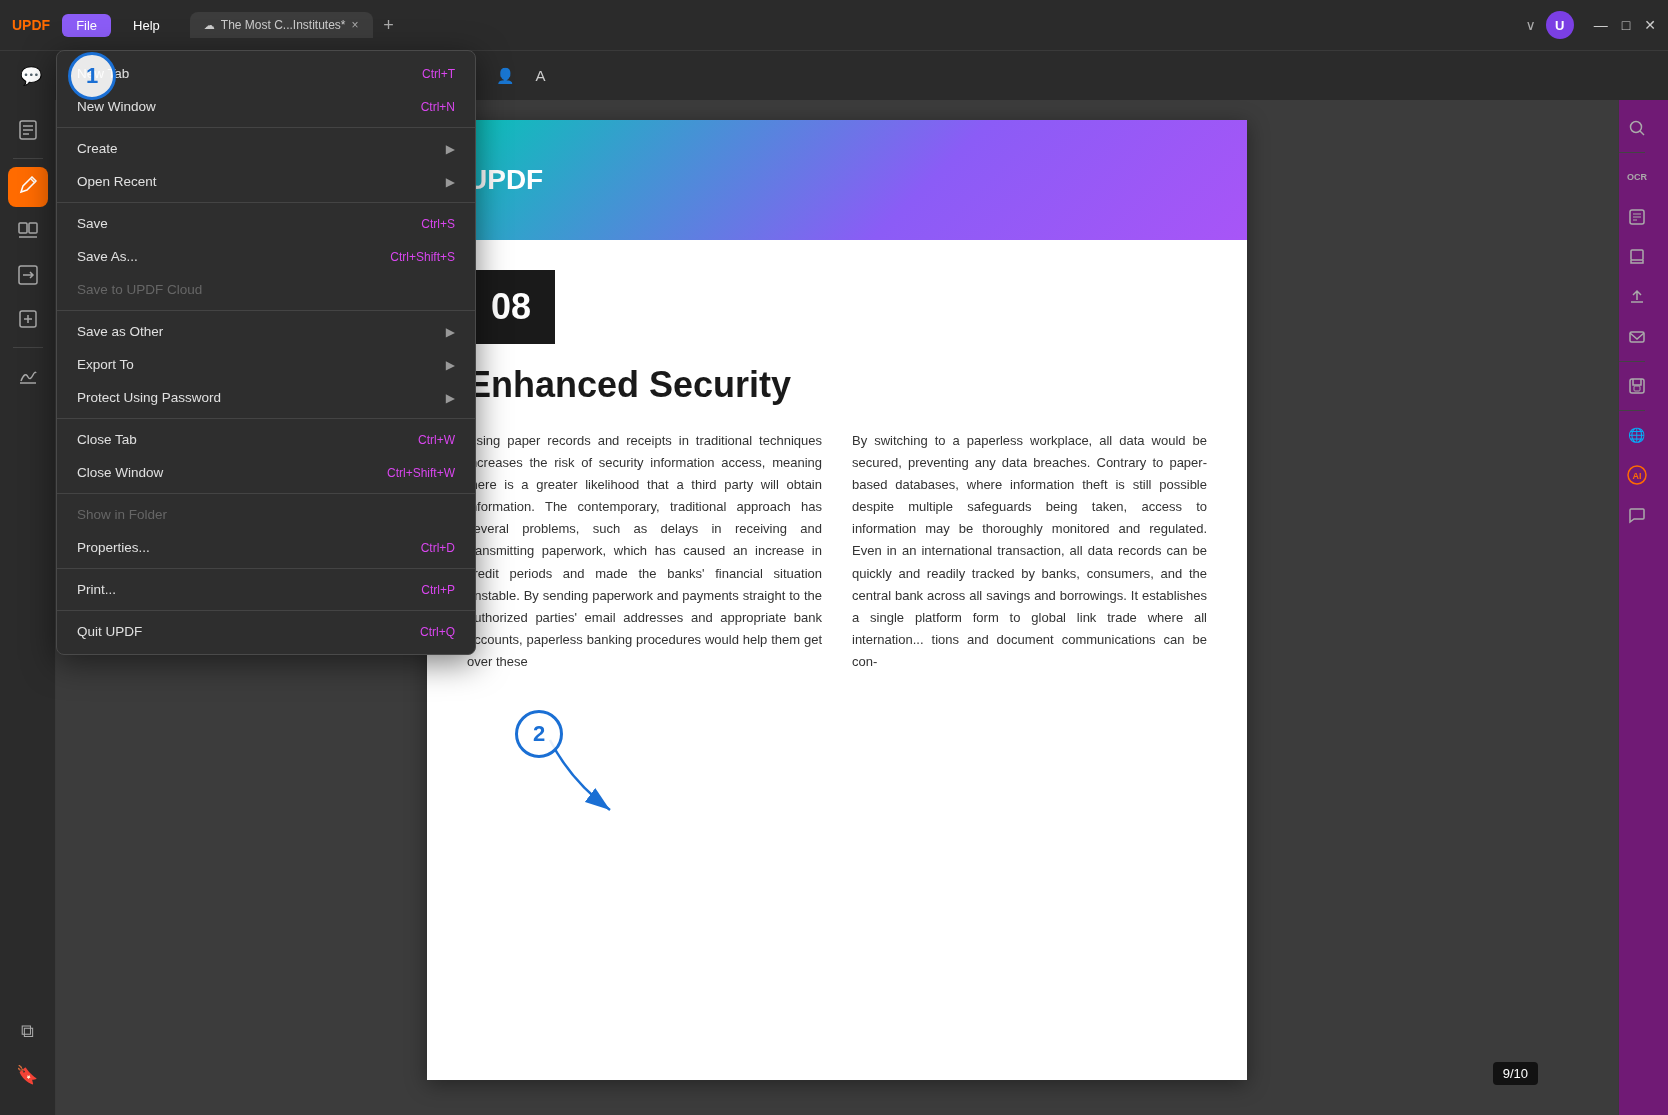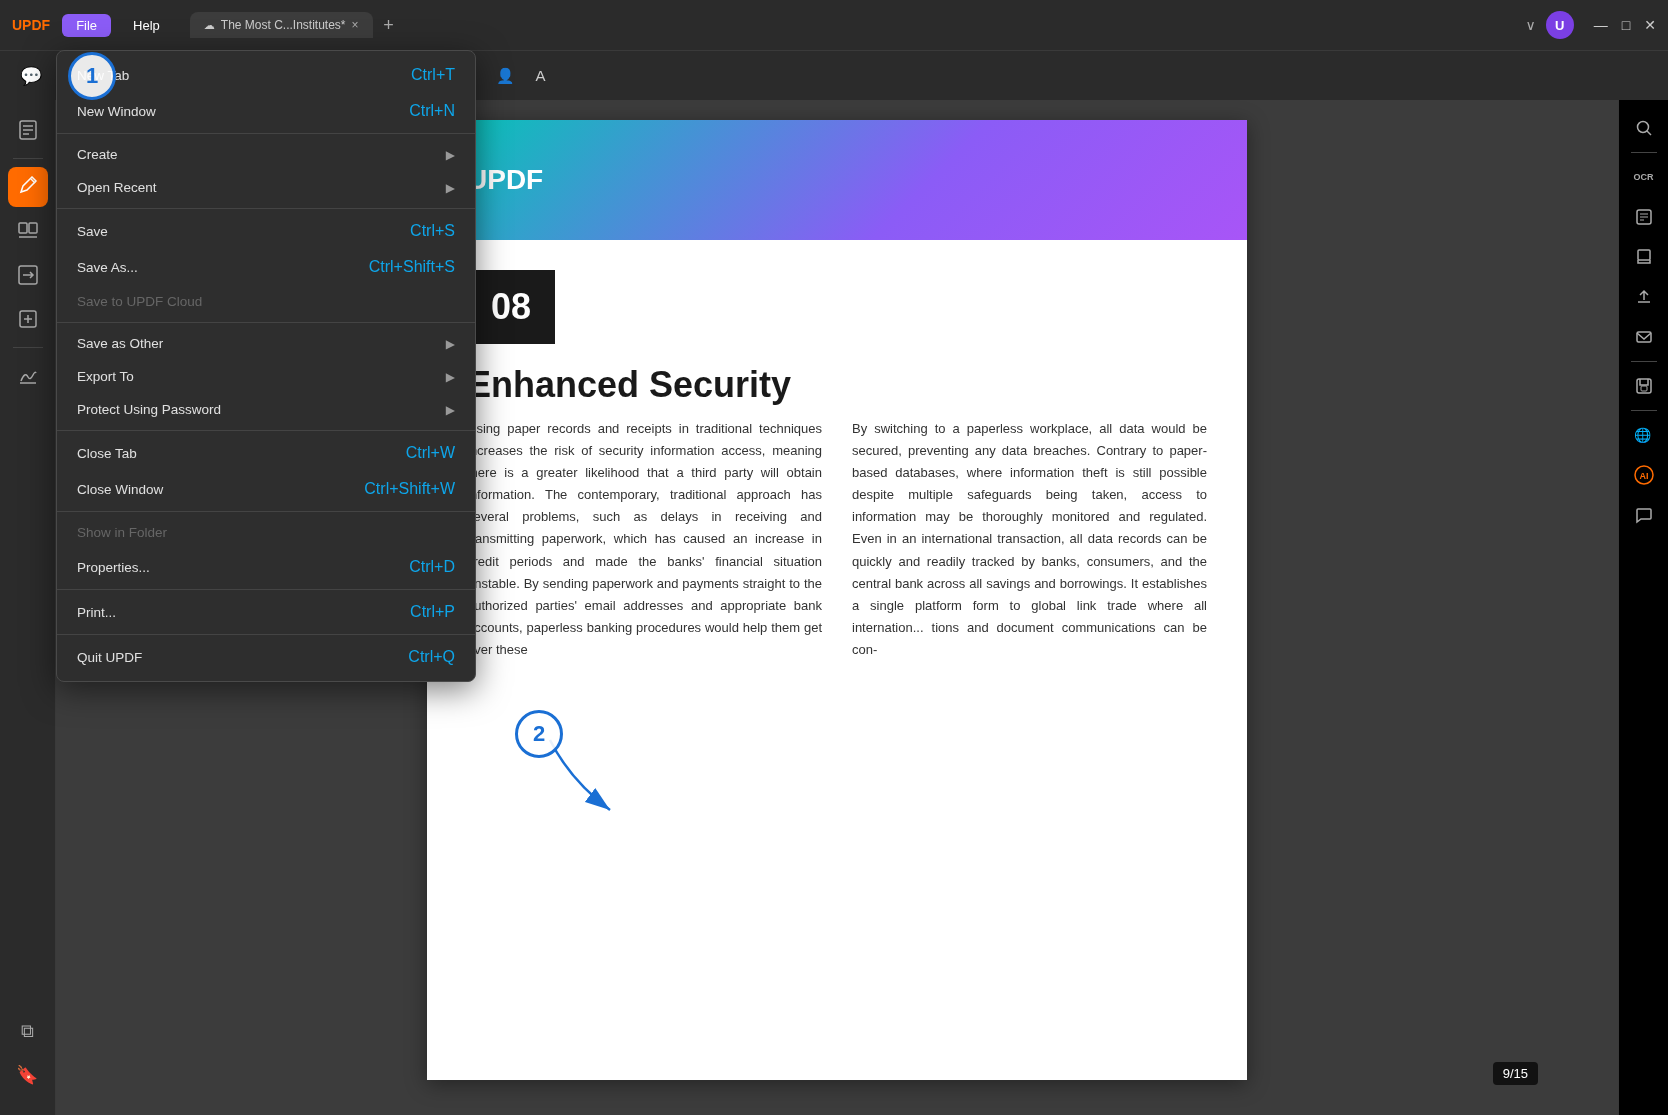--- a/index.html
+++ b/index.html
@@ -170,42 +170,41 @@
       color: #fff;
       font-size: 36px;
       font-weight: 700;
       padding: 16px 24px;
       margin-bottom: 20px;
     }
     .doc-title {
       font-size: 36px;
       font-weight: 800;
       color: #1a1a1a;
-      margin-bottom: 12px;
+      margin-bottom: 24px;
     }
     .doc-columns {
       display: flex;
       gap: 30px;
     }
     .doc-col {
       flex: 1;
       font-size: 13px;
       line-height: 1.7;
       color: #333;
       text-align: justify;
     }
 
     
     .right-sidebar {
       width: 50px;
-      background: #000000;
+      background: #701a75;
       border-left: 1px solid #3a3a3a;
       display: flex;
       flex-direction: column;
-      align-items: center;
       padding: 10px 0;
       gap: 4px;
     }
     .right-icon {
       width: 36px; height: 36px;
       display: flex; align-items: center; justify-content: center;
       color: #aaa;
       font-size: 16px;
       cursor: pointer;
     }
@@ -245,21 +244,21 @@
     .menu-item {
       display: flex;
       align-items: center;
       justify-content: space-between;
       padding: 9px 20px;
       cursor: pointer;
       color: #e0e0e0;
       font-size: 13.5px;
     }
     .menu-item.disabled { color: #666; cursor: default; }
-    .menu-item .shortcut { color: #0ea5e9; font-size: 16px; }
+    .menu-item .shortcut { color: #d946ef; font-size: 12px; }
     .menu-item .arrow { color: #999; font-size: 12px; }
     .menu-sep { height: 1px; background: #444; margin: 4px 0; }
 
     
     .annotation-circle {
       position: absolute;
       width: 48px; height: 48px;
       border-radius: 50%;
       border: 3px solid #1a6fd4;
       display: flex; align-items: center; justify-content: center;
@@ -383,21 +382,21 @@
       <div class="doc-body">
         <div class="doc-chapter-box">08</div>
         <div class="doc-title">Enhanced Security</div>
         <div class="doc-columns">
           <div class="doc-col">Using paper records and receipts in traditional techniques increases the risk of security information access, meaning there is a greater likelihood that a third party will obtain information. The contemporary, traditional approach has several problems, such as delays in receiving and transmitting paperwork, which has caused an increase in credit periods and made the banks' financial situation unstable. By sending paperwork and payments straight to the authorized parties' email addresses and appropriate bank accounts, paperless banking procedures would help them get over these</div>
           <div class="doc-col">By switching to a paperless workplace, all data would be secured, preventing any data breaches. Contrary to paper-based databases, where information theft is still possible despite multiple safeguards being taken, access to information may be thoroughly monitored and regulated. Even in an international transaction, all data records can be quickly and readily tracked by banks, consumers, and the central bank across all savings and borrowings. It establishes a single platform form to global link trade where all internation... tions and document communications can be con-</div>
         </div>
       </div>
     </div>
 
-    <div class="page-indicator">9/15</div>
+    <div class="page-indicator">9/10</div>
   </div>
 
   <div class="right-sidebar">
     <div class="right-icon">
       <svg width="18" height="18" viewBox="0 0 18 18" fill="none">
         <circle cx="8" cy="8" r="5.5" stroke="#aaa" stroke-width="1.5"></circle>
         <line x1="12" y1="12" x2="16" y2="16" stroke="#aaa" stroke-width="1.5"></line>
       </svg>
     </div>
     <div class="right-sep"></div>

